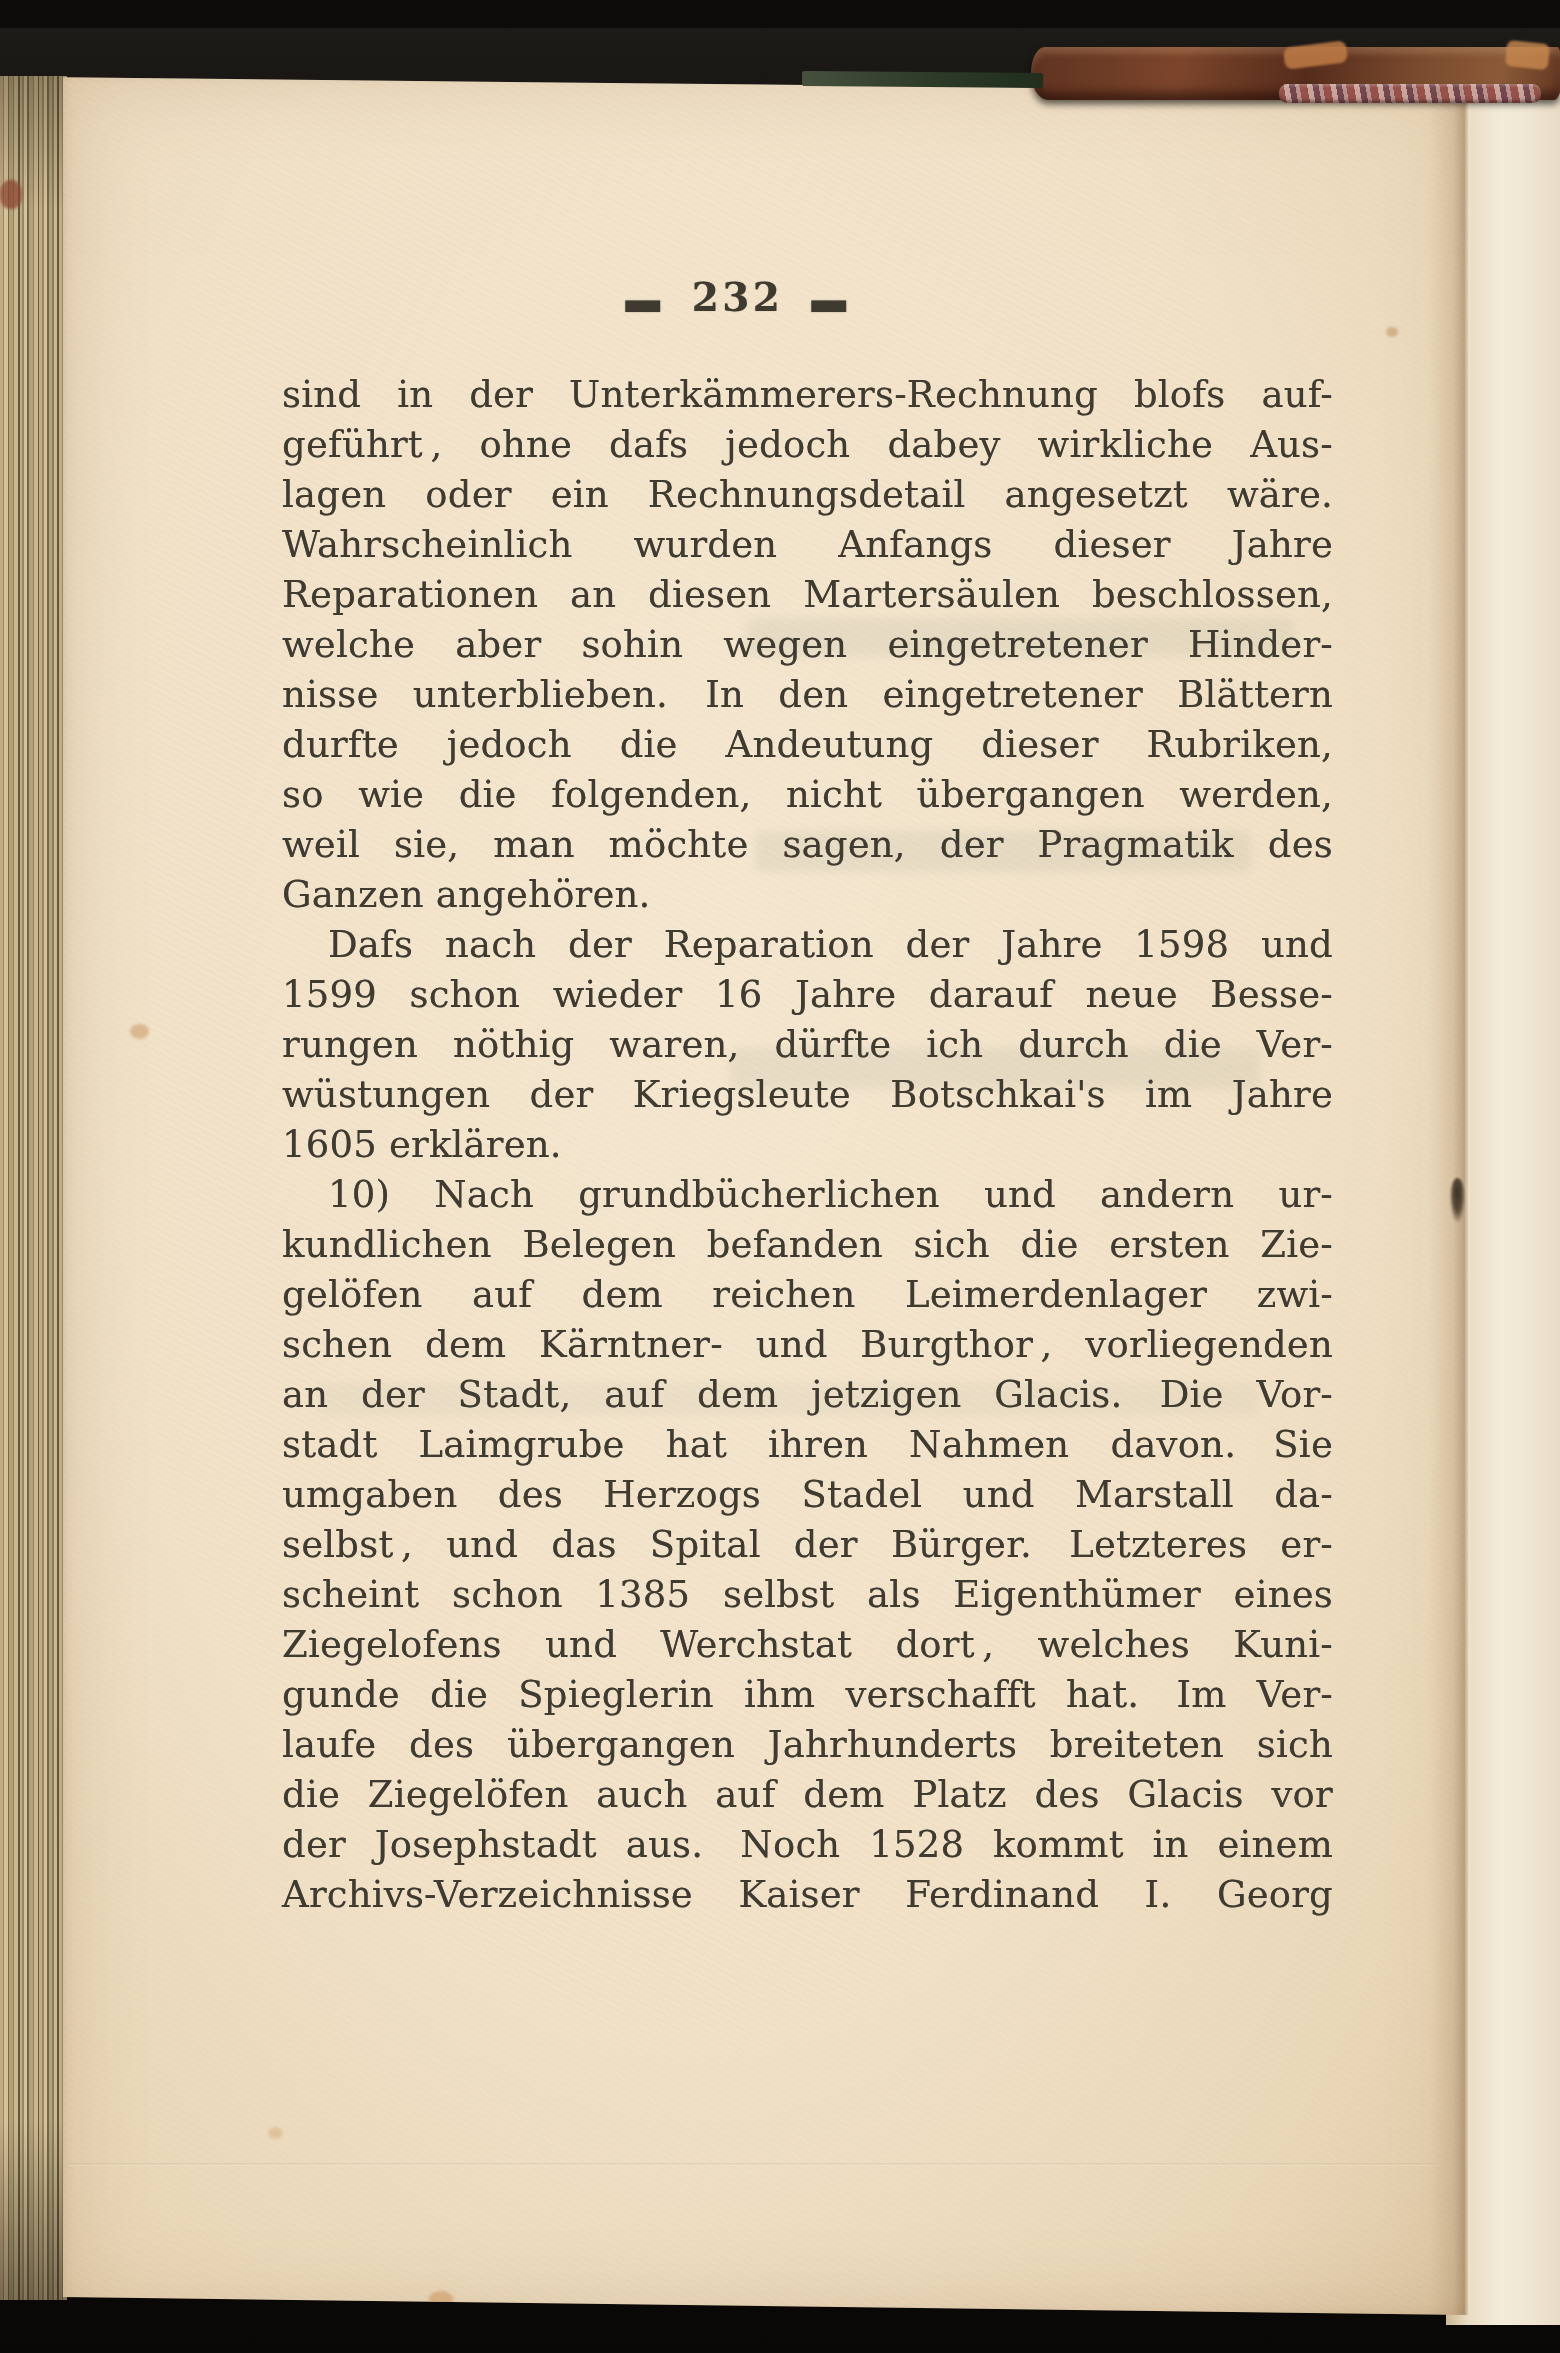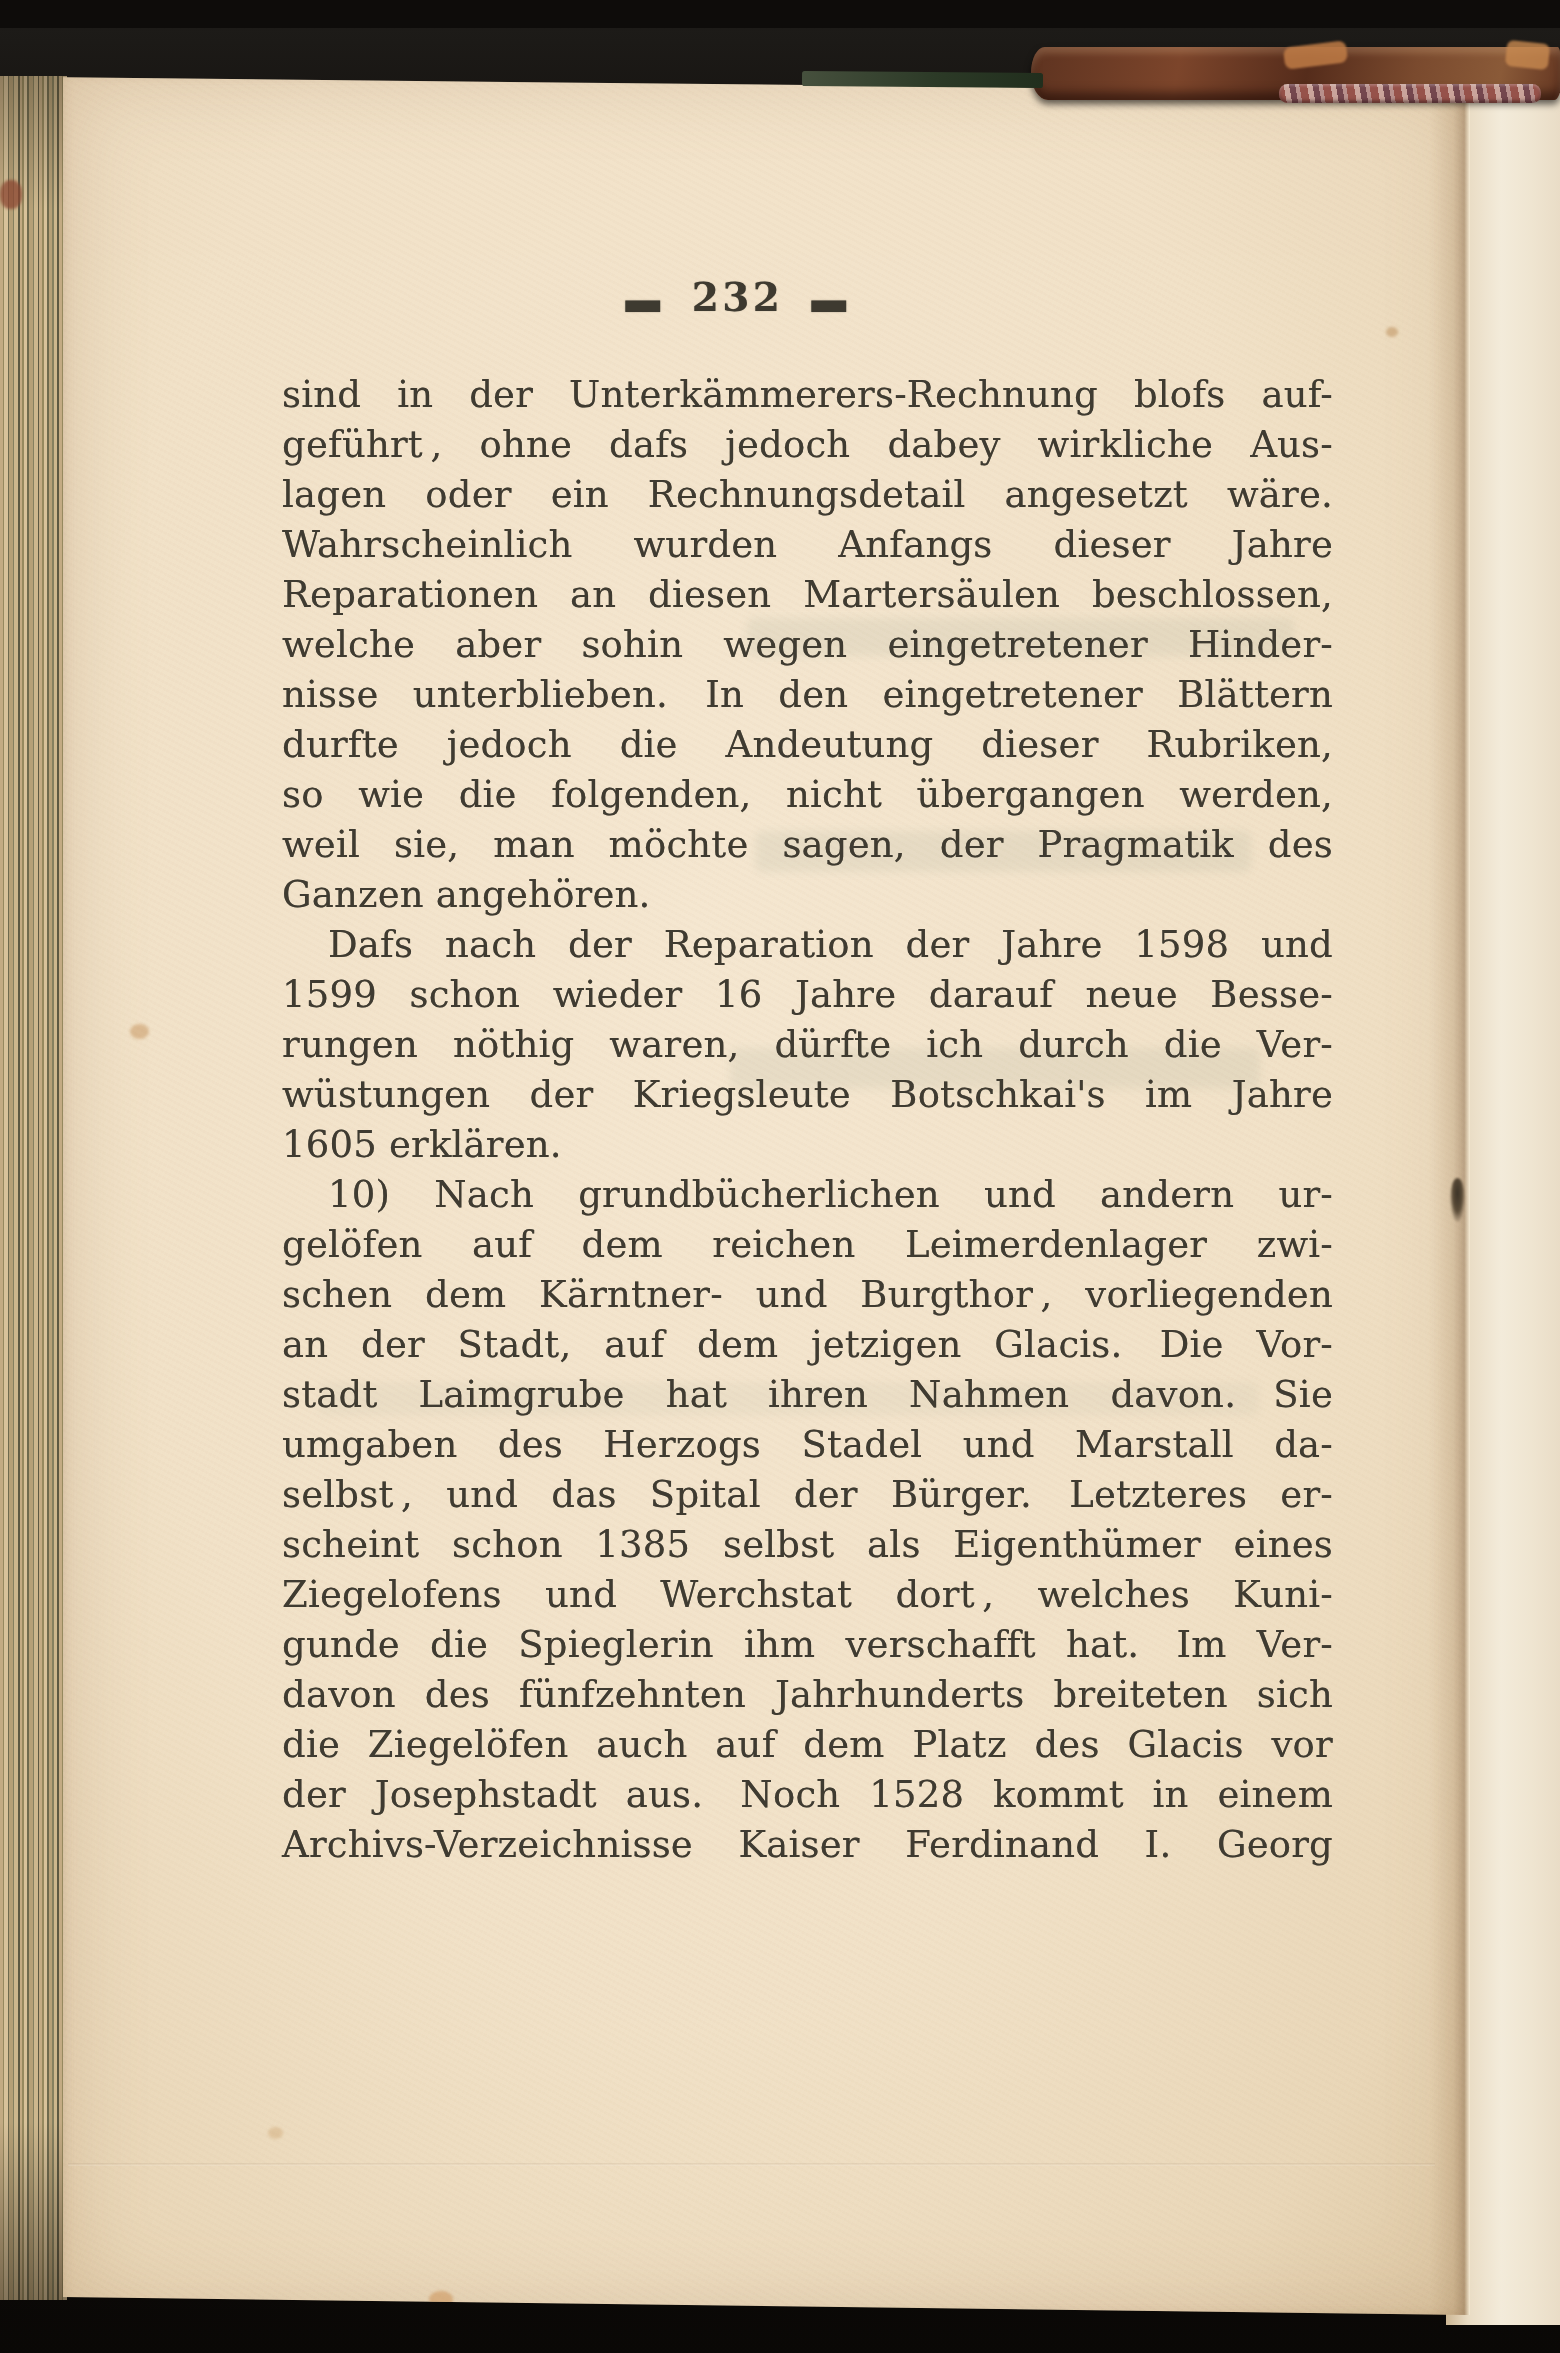--- a/index.html
+++ b/index.html
@@ -118,30 +118,31 @@
         <div class="line">durfte jedoch die Andeutung dieser Rubriken,</div>
         <div class="line">so wie die folgenden, nicht übergangen werden,</div>
         <div class="line">weil sie, man möchte sagen, der Pragmatik des</div>
         <div class="line nojust">Ganzen angehören.</div>
         <div class="line indent">Dafs nach der Reparation der Jahre 1598 und</div>
         <div class="line">1599 schon wieder 16 Jahre darauf neue Besse-</div>
         <div class="line">rungen nöthig waren, dürfte ich durch die Ver-</div>
         <div class="line">wüstungen der Kriegsleute Botschkai's im Jahre</div>
         <div class="line nojust">1605 erklären.</div>
         <div class="line indent">10) Nach grundbücherlichen und andern ur-</div>
+        <div class="line">kundlichen Belegen befanden sich die ersten Zie-</div>
         <div class="line">gelöfen auf dem reichen Leimerdenlager zwi-</div>
         <div class="line">schen dem Kärntner- und Burgthor , vorliegenden</div>
         <div class="line">an der Stadt, auf dem jetzigen Glacis. Die Vor-</div>
         <div class="line">stadt Laimgrube hat ihren Nahmen davon. Sie</div>
         <div class="line">umgaben des Herzogs Stadel und Marstall da-</div>
         <div class="line">selbst , und das Spital der Bürger. Letzteres er-</div>
         <div class="line">scheint schon 1385 selbst als Eigenthümer eines</div>
         <div class="line">Ziegelofens und Werchstat dort , welches Kuni-</div>
         <div class="line">gunde die Spieglerin ihm verschafft hat. Im Ver-</div>
-        <div class="line">davon des fünfzehnten Jahrhunderts breiteten sich</div>
+        <div class="line">laufe des übergangen Jahrhunderts breiteten sich</div>
         <div class="line">die Ziegelöfen auch auf dem Platz des Glacis vor</div>
         <div class="line">der Josephstadt aus. Noch 1528 kommt in einem</div>
         <div class="line">Archivs-Verzeichnisse Kaiser Ferdinand I. Georg</div>
       </div>
 
     <div class="crease-h" style="left:5.1px;top:2089px;width:1367px;"></div>
     <div class="fold"></div>
   </div>
 
   <div class="sewing"></div>

